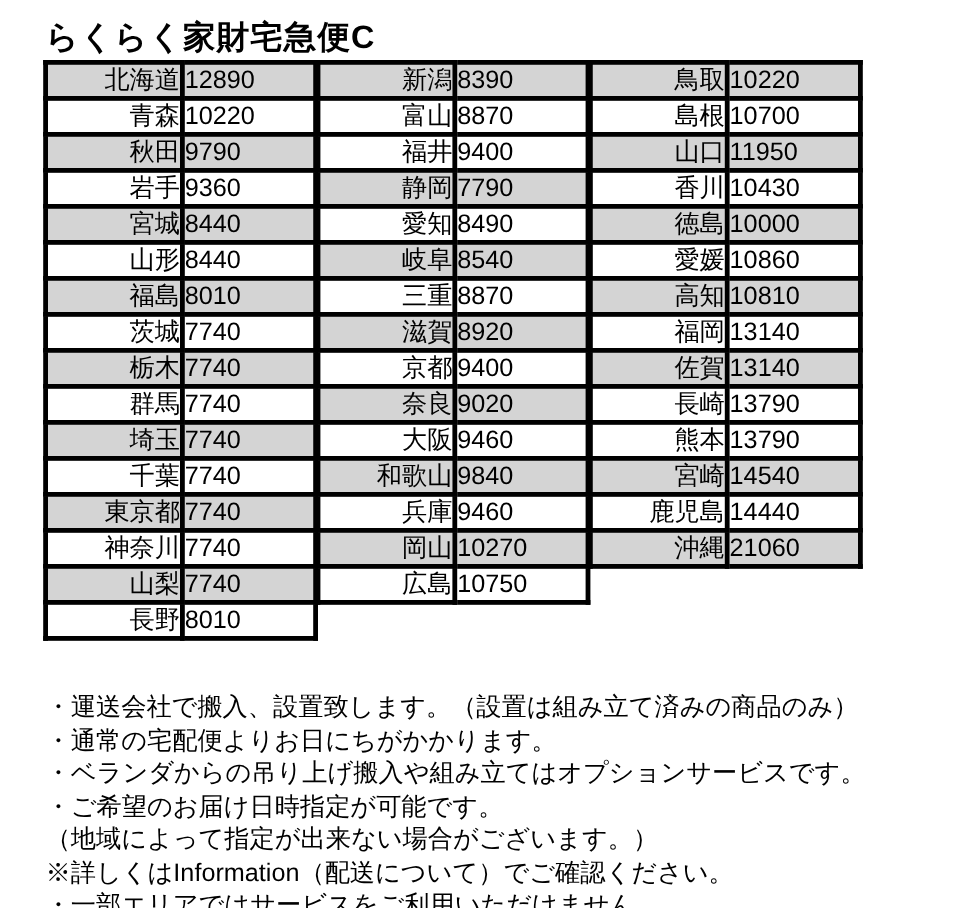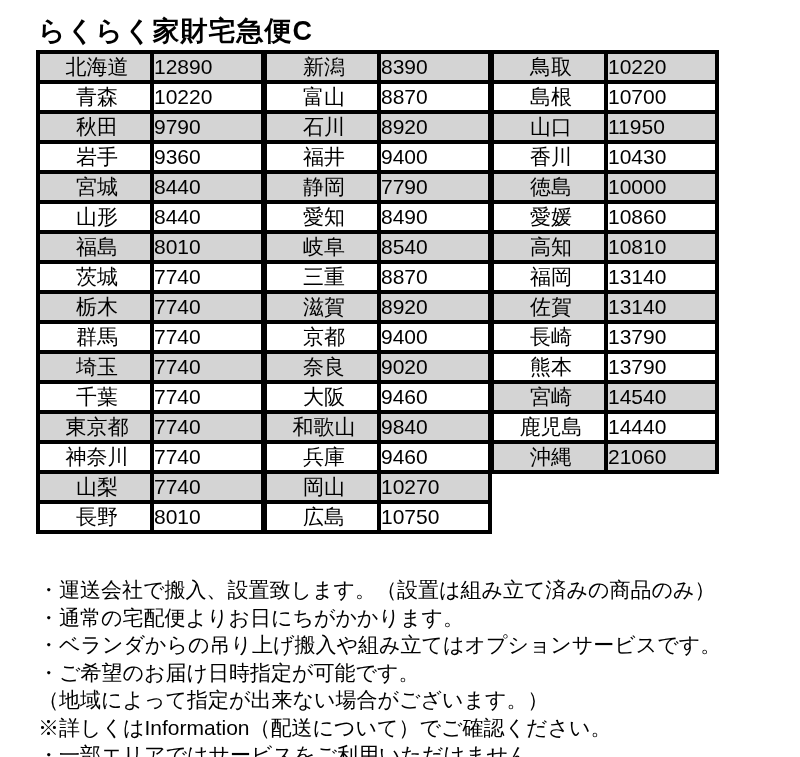--- a/index.html
+++ b/index.html
@@ -41,21 +41,21 @@
     height: 26px;
     padding: 0;
     font-size: 21px;
     line-height: 26px;
     white-space: nowrap;
     overflow: hidden;
     background: #ffffff;
   }
   table.fee-table td.pref {
     width: 106px;
-    text-align: center;
+    text-align: right;
     padding-left: 4px;
   }
   table.fee-table td.price {
     width: 102px;
     padding-right: 5px;
   }
   table.fee-table tr.shade td {
     background: var(--row-shade, #d4d4d4);
   }
   .notes {
@@ -145,24 +145,20 @@
       </table>
     <table class="fee-table">
         <tbody>
           <tr class="shade">
             <td class="pref">新潟</td>
             <td class="price">8390</td>
           </tr>
           <tr>
             <td class="pref">富山</td>
             <td class="price">8870</td>
-          </tr>
-          <tr class="shade">
-            <td class="pref">石川</td>
-            <td class="price">8920</td>
           </tr>
           <tr>
             <td class="pref">福井</td>
             <td class="price">9400</td>
           </tr>
           <tr class="shade">
             <td class="pref">静岡</td>
             <td class="price">7790</td>
           </tr>
           <tr>

